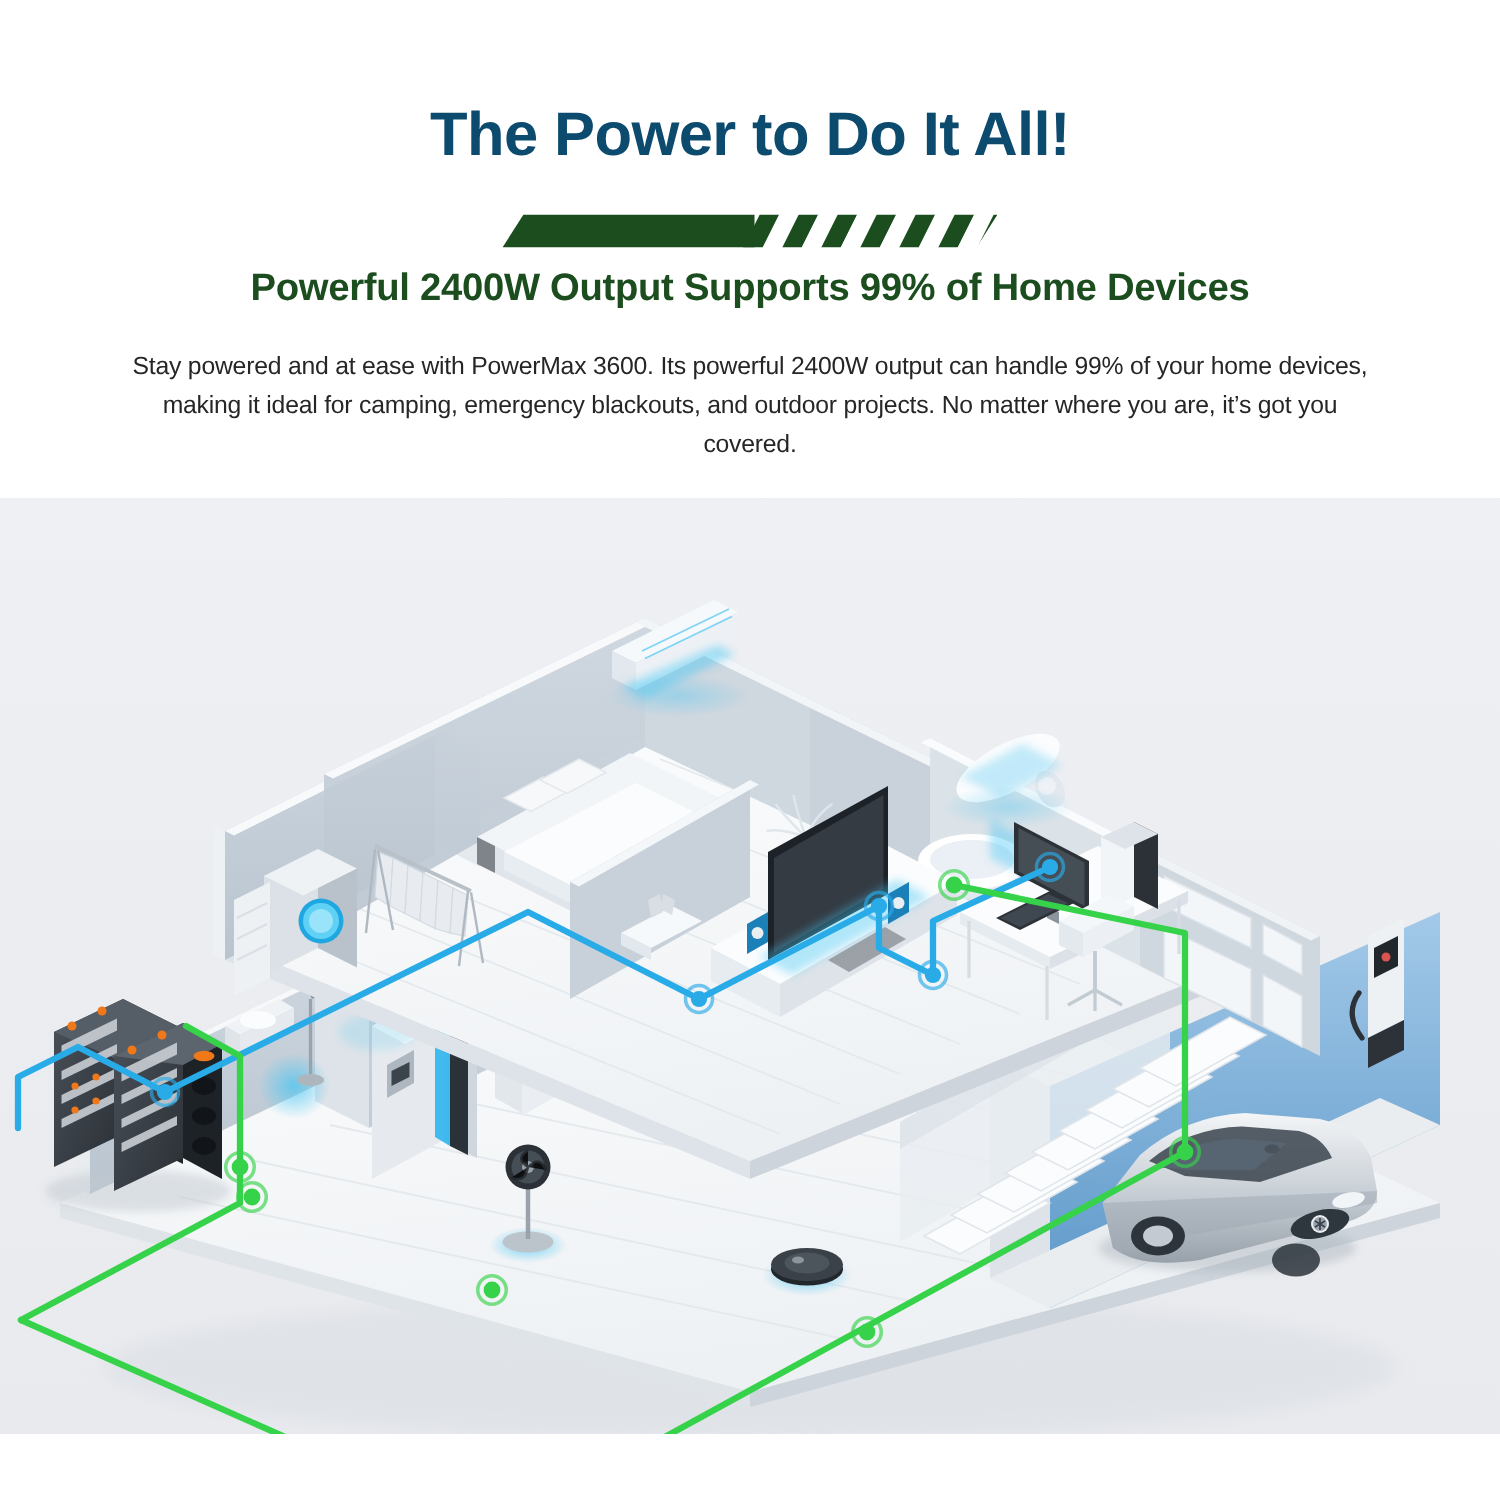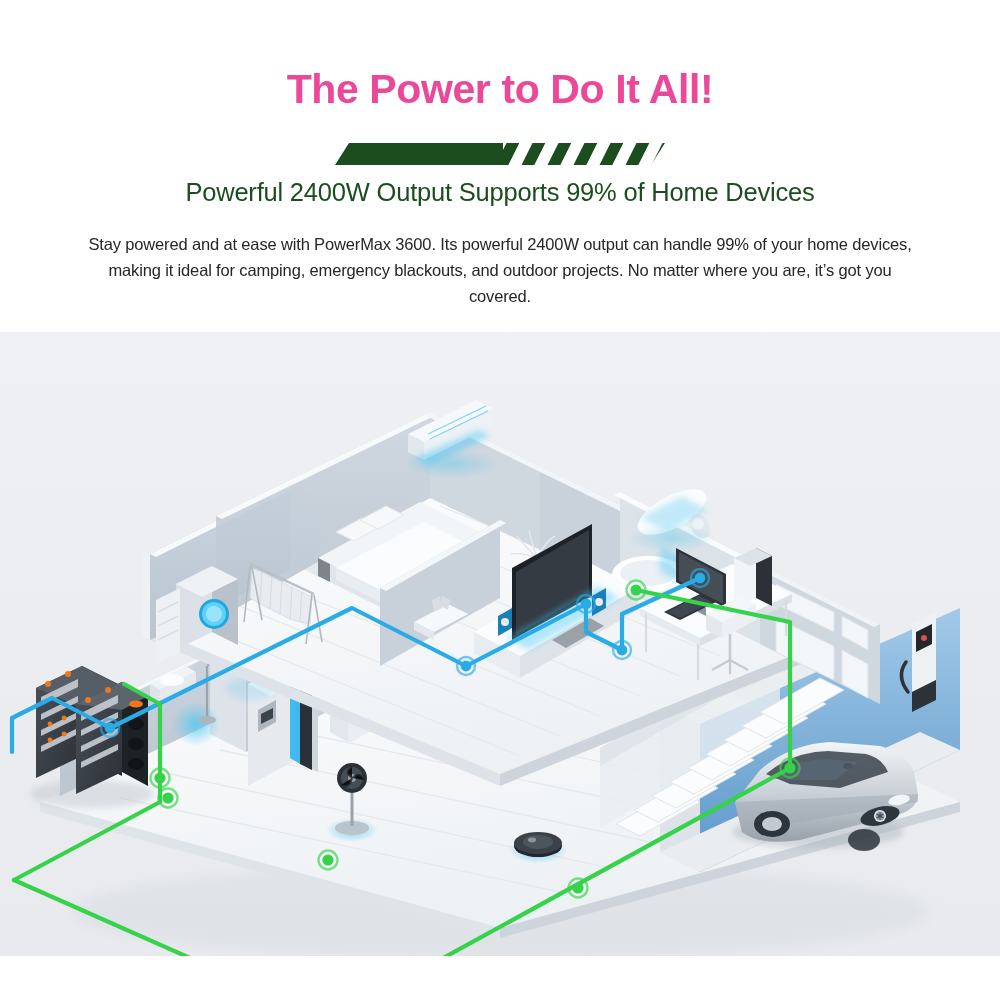--- a/index.html
+++ b/index.html
@@ -10,35 +10,35 @@
   }
   #page { position:relative; width:1000px; height:1000px; background:#fff; overflow:hidden; }
 
   
   .header { position:absolute; left:0; top:0; width:1000px; height:332px; background:#fff; }
 
   .main-title {
     position:absolute; left:0; top:66px; width:1000px;
     text-align:center;
     font-size:41px; font-weight:bold; letter-spacing:-0.4px;
-    color:#ec4899;
+    color:#0c4a6e;
     font-family:"Liberation Sans", sans-serif;
   }
 
   
   .divider-wrap {
     position:absolute; left:0; top:138px; width:1000px; height:32px;
     display:flex; align-items:center; justify-content:center;
   }
   .divider { display:block; }
 
   .sub-title {
     position:absolute; left:0; top:178px; width:1000px;
     text-align:center;
-    font-size:25.5px; font-weight:normal; letter-spacing:-0.2px;
+    font-size:25.5px; font-weight:bold; letter-spacing:-0.2px;
     color:#1b4d1e;
   }
 
   .body-copy {
     position:absolute; left:88px; top:231px; width:824px;
     text-align:center;
     font-size:16.5px; line-height:26px; color:#262626;
     letter-spacing:-0.15px;
   }
 

